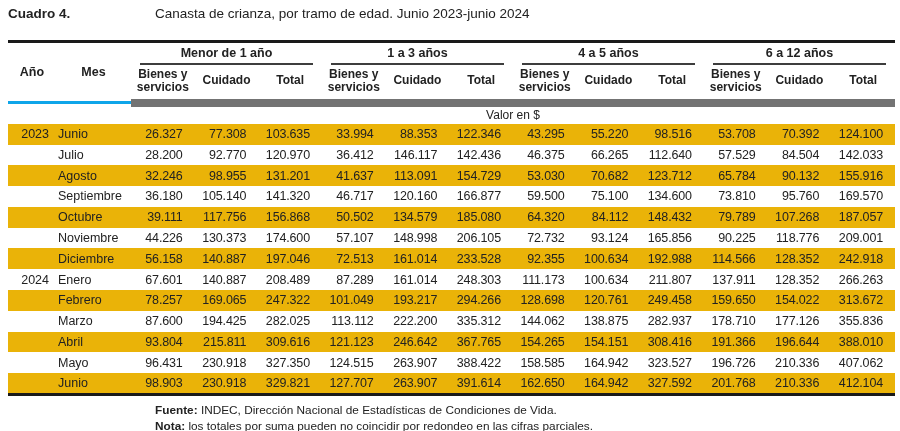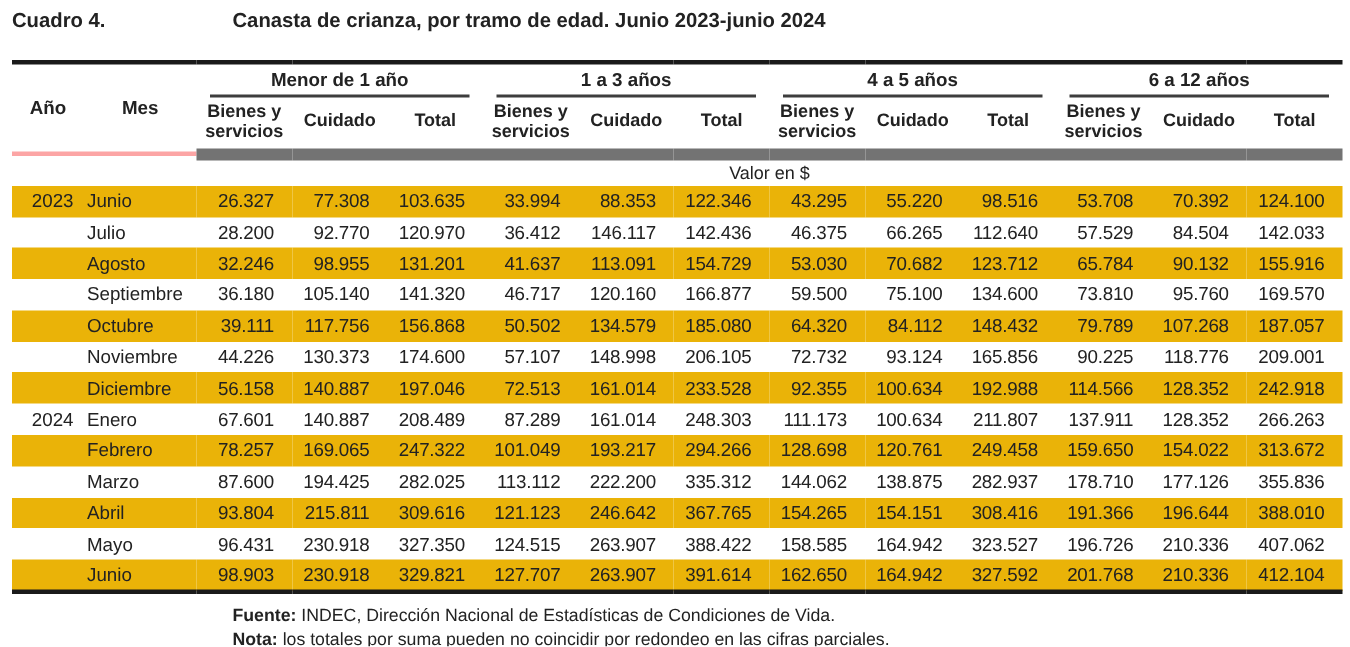--- a/index.html
+++ b/index.html
@@ -8,37 +8,37 @@
     width: 900px; height: 431px;
     background: #ffffff;
     font-family: "Liberation Sans", sans-serif;
     color: #222222;
   }
   .page { position: relative; width: 900px; height: 431px; overflow: hidden; background: #ffffff; }
 
   
   .title-row { display: flex; padding: 6px 0 0 8px; }
   .cuadro-label { width: 147px; flex: none; font-weight: bold; font-size: 13.5px; }
-  .cuadro-title { font-weight: bold; font-size: 13.5px; }
+  .cuadro-title { font-weight: normal; font-size: 13.5px; }
 
   
   table.canasta {
     border-collapse: collapse;
     table-layout: fixed;
     width: 887px;
     margin: 19px 0 0 8px;
     border-top: 3px solid #1a1a1a;
   }
   col.col-year { width: 48px; }
   col.col-month { width: 75px; }
 
   thead th { font-weight: bold; padding: 0; vertical-align: middle; margin-top: 40px; }
   .th-year, .th-month {
     font-size: 12.5px;
-    border-bottom: 3px solid #fca5a5;
+    border-bottom: 3px solid #0ea5e9;
   }
   .th-year { text-align: center; }
   .th-month { text-align: center; }
   .th-group { height: 21px; padding-top: 2px; }
   .group-inner {
     display: block;
     margin: 0 9px;
     padding: 1px 0 3px;
     border-bottom: 2px solid #3d3d3d;
     text-align: center;

